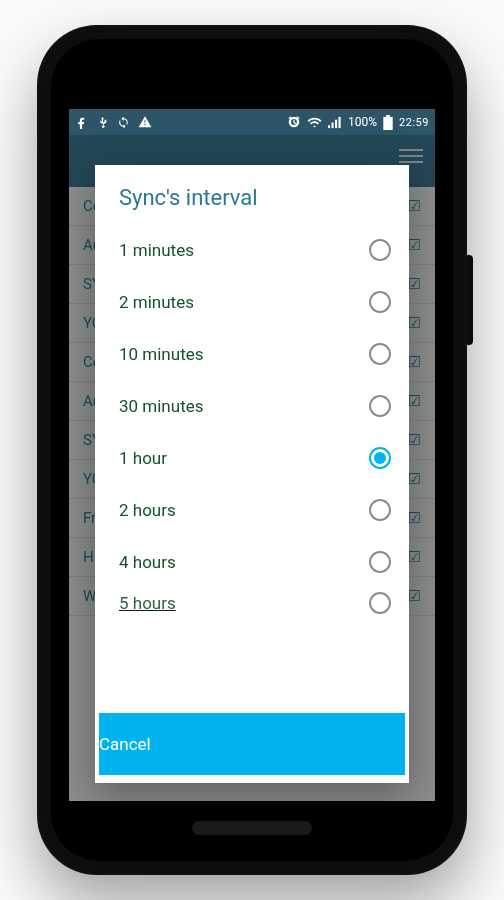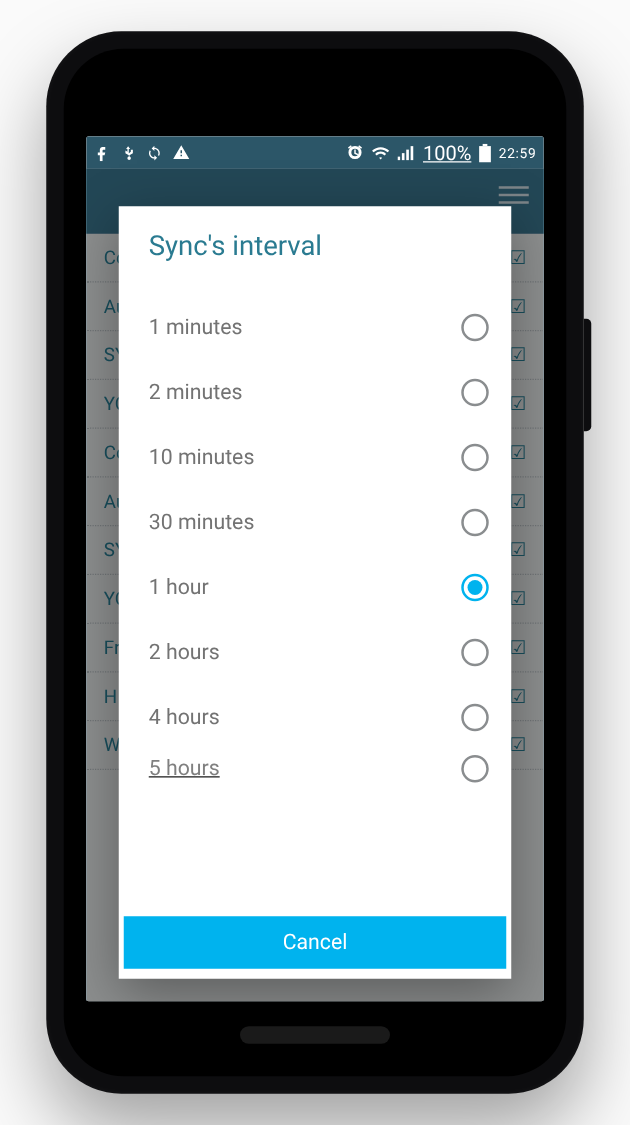--- a/index.html
+++ b/index.html
@@ -87,62 +87,60 @@
     z-index: 4;
   }
   
   .dialog {
     position:absolute;
     top: 56px; left: 26px; right: 26px; bottom: 18px;
     background: #fff;
     z-index: 5;
     display:flex; flex-direction:column;
     box-shadow: 0 12px 40px rgba(0,0,0,0.35);
-    gap: 12px;
   }
   .dialog-title {
     color: #2a7b91;
     font-size: 22px;
     font-weight: 400;
     padding: 20px 24px 10px;
   }
   .options {
     flex:1;
     overflow:hidden;
     padding: 4px 10px 0 18px;
   }
   .option {
     display:flex;
     align-items:center;
     justify-content:space-between;
     height: 52px;
     padding: 0 8px 0 6px;
   }
   .option-label {
-    color:#737373; font-size:17px;
+    color:#14532d; font-size:17px;
   }
   .radio {
     width:22px; height:22px; border-radius:50%;
     border: 2px solid #8a8d8f;
     position:relative; flex-shrink:0;
   }
   .radio.checked { border-color:#00b3ee; }
   .radio.checked::after {
     content:""; position:absolute; top:3px; left:3px; right:3px; bottom:3px;
     background:#00b3ee; border-radius:50%;
   }
   .partial .option-label { opacity:0.9; }
   .partial { height: 30px; overflow:hidden;text-decoration:underline; }
   .cancel-btn {
     margin: 6px 4px 8px;
     background:#00b3ee;
     color:#fff;
     font-size:17px;
-    text-align:center;
-    padding: 11px 0;
+    padding: 21px 0;
     cursor:pointer;
   }
 </style>
 </head>
 <body>
 
 <div class="phone">
   <div class="earpiece"></div>
   <div class="side-btn"></div>
   <div class="phone-inner">
@@ -183,21 +181,21 @@
               </svg>
           </span>
           <span>
             <svg width="14" height="13" viewBox="0 0 20 16" fill="#fff">
                 <rect x="0" y="12" width="3" height="4"></rect>
                 <rect x="5" y="8" width="3" height="8"></rect>
                 <rect x="10" y="4" width="3" height="12"></rect>
                 <rect x="15" y="0" width="3" height="16"></rect>
               </svg>
           </span>
-          <span style="font-size:16px;text-decoration:underline;">100%</span>
+          <span style="font-size:12px;">100%</span>
           <span>
             <svg width="10" height="15" viewBox="0 0 10 16" fill="#fff">
                 <rect x="3" y="0" width="4" height="2"></rect>
                 <rect x="0" y="2" width="10" height="14"></rect>
               </svg>
           </span>
           <span class="clock">22:59</span>
         </div>
       </div>
 

